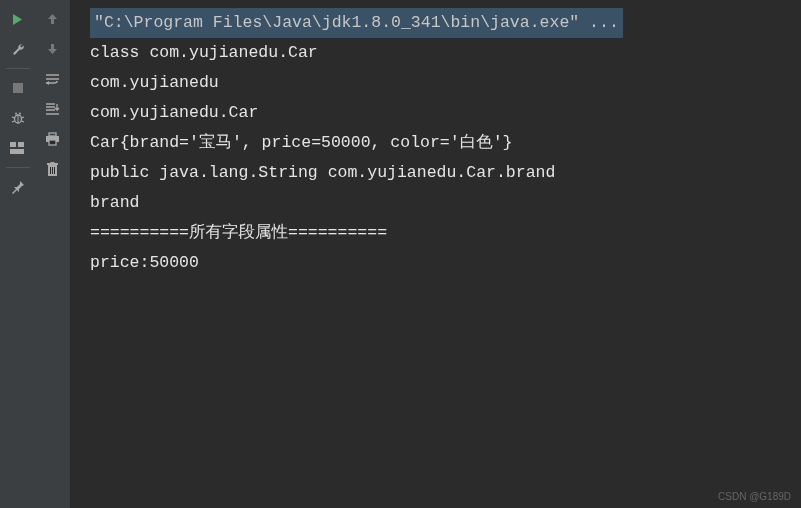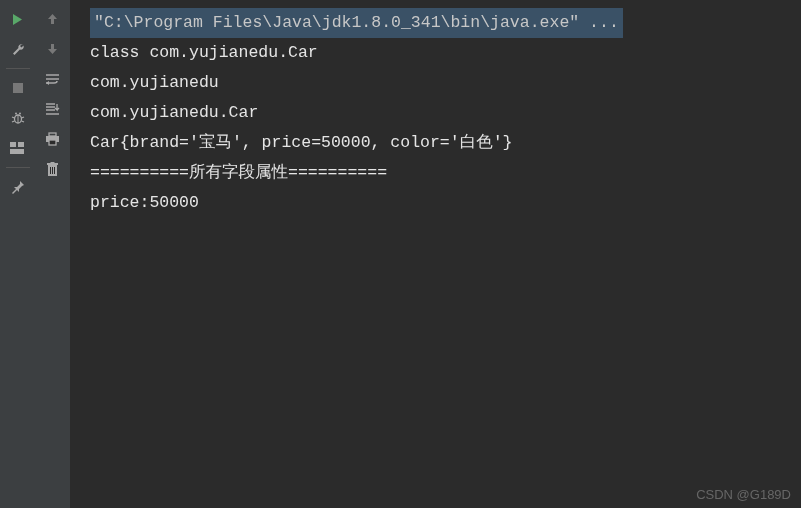--- a/index.html
+++ b/index.html
@@ -59,21 +59,21 @@
   background: #3a5166;
   color: #c7c7c7;
   display: inline-block;
   padding: 0 4px;
 }
 .watermark {
   position: absolute;
   bottom: 6px;
   right: 10px;
   color: #666;
-  font-size: 13px;
+  font-size: 10px;
   font-family: Arial, sans-serif;
 }
 svg { display: block; }
 </style>
 </head>
 <body>
 
 <div class="toolbar-col">
   <div class="tool-btn icon-run">
     <svg width="13" height="13" viewBox="0 0 13 13">
@@ -164,17 +164,19 @@
       </svg>
   </div>
 </div>
 
 <div class="console">
   <div><span class="line highlight">"C:\Program Files\Java\jdk1.8.0_341\bin\java.exe" ...</span></div>
   <div class="line">class com.yujianedu.Car</div>
   <div class="line">com.yujianedu</div>
   <div class="line">com.yujianedu.Car</div>
   <div class="line">Car{brand='宝马', price=50000, color='白色'}</div>
+  <div class="line">public java.lang.String com.yujianedu.Car.brand</div>
+  <div class="line">brand</div>
   <div class="line">==========所有字段属性==========</div>
   <div class="line">price:50000</div>
 </div>
 
 <div class="watermark">CSDN @G189D</div>
 
 </body></html>

